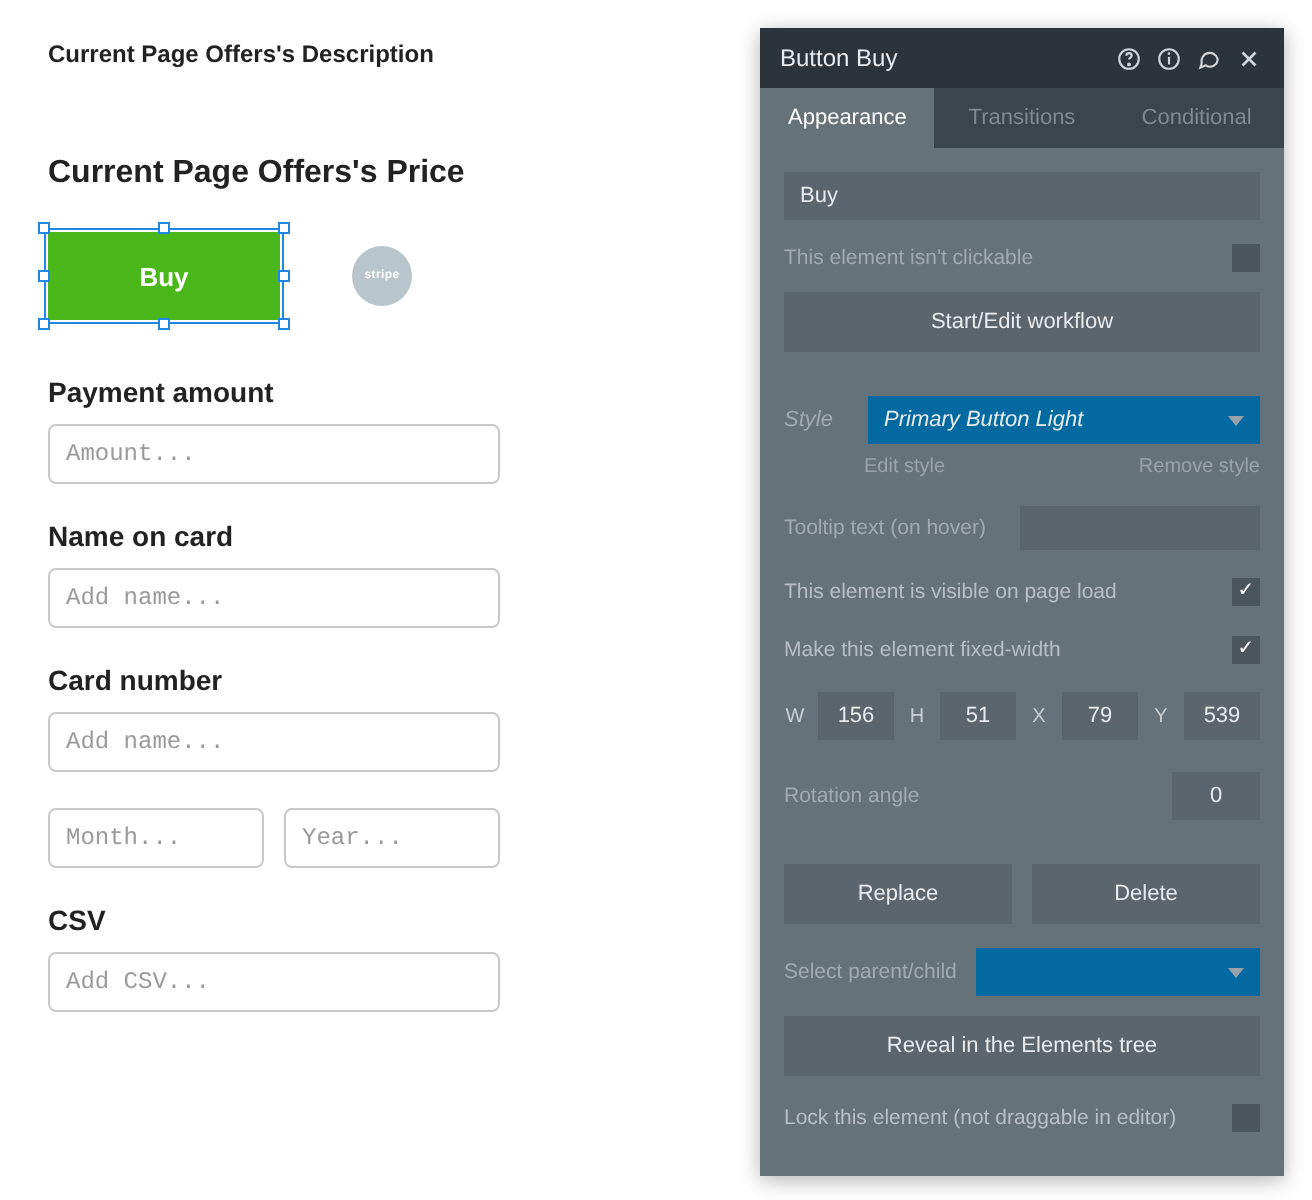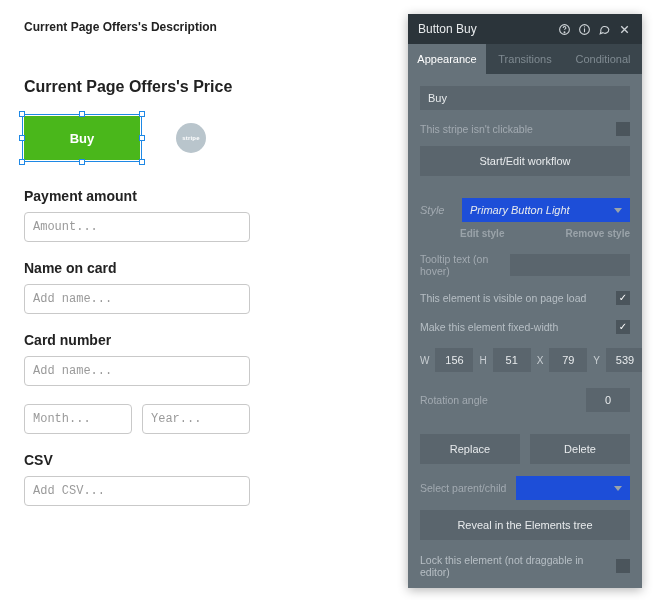--- a/index.html
+++ b/index.html
@@ -33,21 +33,21 @@
   .field input {
     width: 226px; height: 30px; border: 1px solid #c9c9c9; border-radius: 4px;
     padding: 0 8px; font-size: 12px; color: #333; font-family: "Courier New", monospace;
   }
   .field input::placeholder { color: #9a9a9a; font-family: "Courier New", monospace; }
   .field.short input { width: 108px; }
   .expiry-row { display:flex; gap:10px;align-items:center; }
 
   
   .panel {
-    position: absolute; right: 14px; top: 14px; width: 234px; height: 574px;
+    position: absolute; right: 14px; top: 14px; width: 262px; height: 574px;
     background: #66727a; color: #b7bfc5; font-size: 11px;
     box-shadow: 0 2px 10px rgba(0,0,0,0.3); display: flex; flex-direction: column;
   }
   .panel-header {
     background: #2b343a; color: #e8ebed; height: 30px; display:flex; align-items:center;
     padding: 0 10px; gap: 4px;
   }
   .panel-title { flex: 1; font-size: 12px; font-weight: 500; }
   .hicon { width: 16px; height: 16px; display:flex; align-items:center; justify-content:center; cursor:pointer; color:#cfd4d8; }
   .hicon svg { width:13px; height:13px; }
@@ -62,26 +62,26 @@
     padding: 0 8px; font-size: 11px;
   }
   .row { display:flex; align-items:center; margin-top: 14px; gap:8px; }
   .row-label { flex: 1; font-size: 10.5px; color:#b7bfc5; }
   .muted { color:#a2aab1; }
   .pbtn {
     height: 30px; background:#5a656d; color:#e8ebed; border:none; width:100%;
     font-size: 11px; cursor:pointer; display:flex; align-items:center; justify-content:center;
   }
   .pselect {
-    flex:1; height:24px; background:#1d4ed8; color:#e8ebed; border:none; font-size:11px;
+    flex:1; height:24px; background:#0369a1; color:#e8ebed; border:none; font-size:11px;
     padding: 0 8px; display:flex; align-items:center; justify-content:space-between; cursor:pointer;
   }
   .caret { width:0;height:0;border-left:4px solid transparent;border-right:4px solid transparent;border-top:5px solid #9aa3a9; }
   .mini-links { display:flex; justify-content:space-between; font-size:10px; margin-top:6px; color:#9aa3a9; padding-left:40px;}
-  .mini-links span { cursor:pointer;font-weight:bold; }
+  .mini-links span { cursor:pointer; }
   .chk { width:14px; height:14px; background:#4b555c; display:flex; align-items:center; justify-content:center; cursor:pointer; }
   .chk.checked::after { content:"✓"; color:#fff; font-size:10px; line-height:1; }
   .numrow { display:flex; gap:6px; align-items:center; margin-top:14px; }
   .numlbl { width:12px; font-size:10px; text-align:center; color:#c8ced2; }
   .numin { width:38px; height:24px; background:#5a656d; border:none; color:#e8ebed; text-align:center; font-size:11px; }
   .rotrow { display:flex; align-items:center; margin-top:16px; gap:8px; }
   .rotrow .numin { width: 44px; }
   .btnrow { display:flex; gap:10px; margin-top:22px; margin-bottom:4px;}
   .btnrow .pbtn { flex:1; }
   .selprow { display:flex; align-items:center; gap:10px; margin-top:12px; }
@@ -178,21 +178,21 @@
   <div class="tabs">
     <div class="tab active">Appearance</div>
     <div class="tab">Transitions</div>
     <div class="tab">Conditional</div>
   </div>
 
   <div class="panel-body">
     <input class="pinput" value="Buy" style="">
 
     <div class="row spacer-top-12">
-      <div class="row-label muted">This stripe isn't clickable</div>
+      <div class="row-label muted">This element isn't clickable</div>
       <div class="chk"></div>
     </div>
 
     <button class="pbtn" style="margin-top:10px;">Start/Edit workflow</button>
 
     <div class="row" style="margin-top:22px;font-style:italic;">
       <div style="width:34px;" class="muted">Style</div>
       <div class="pselect">
         <span>Primary Button Light</span>
         <span class="caret"></span>

